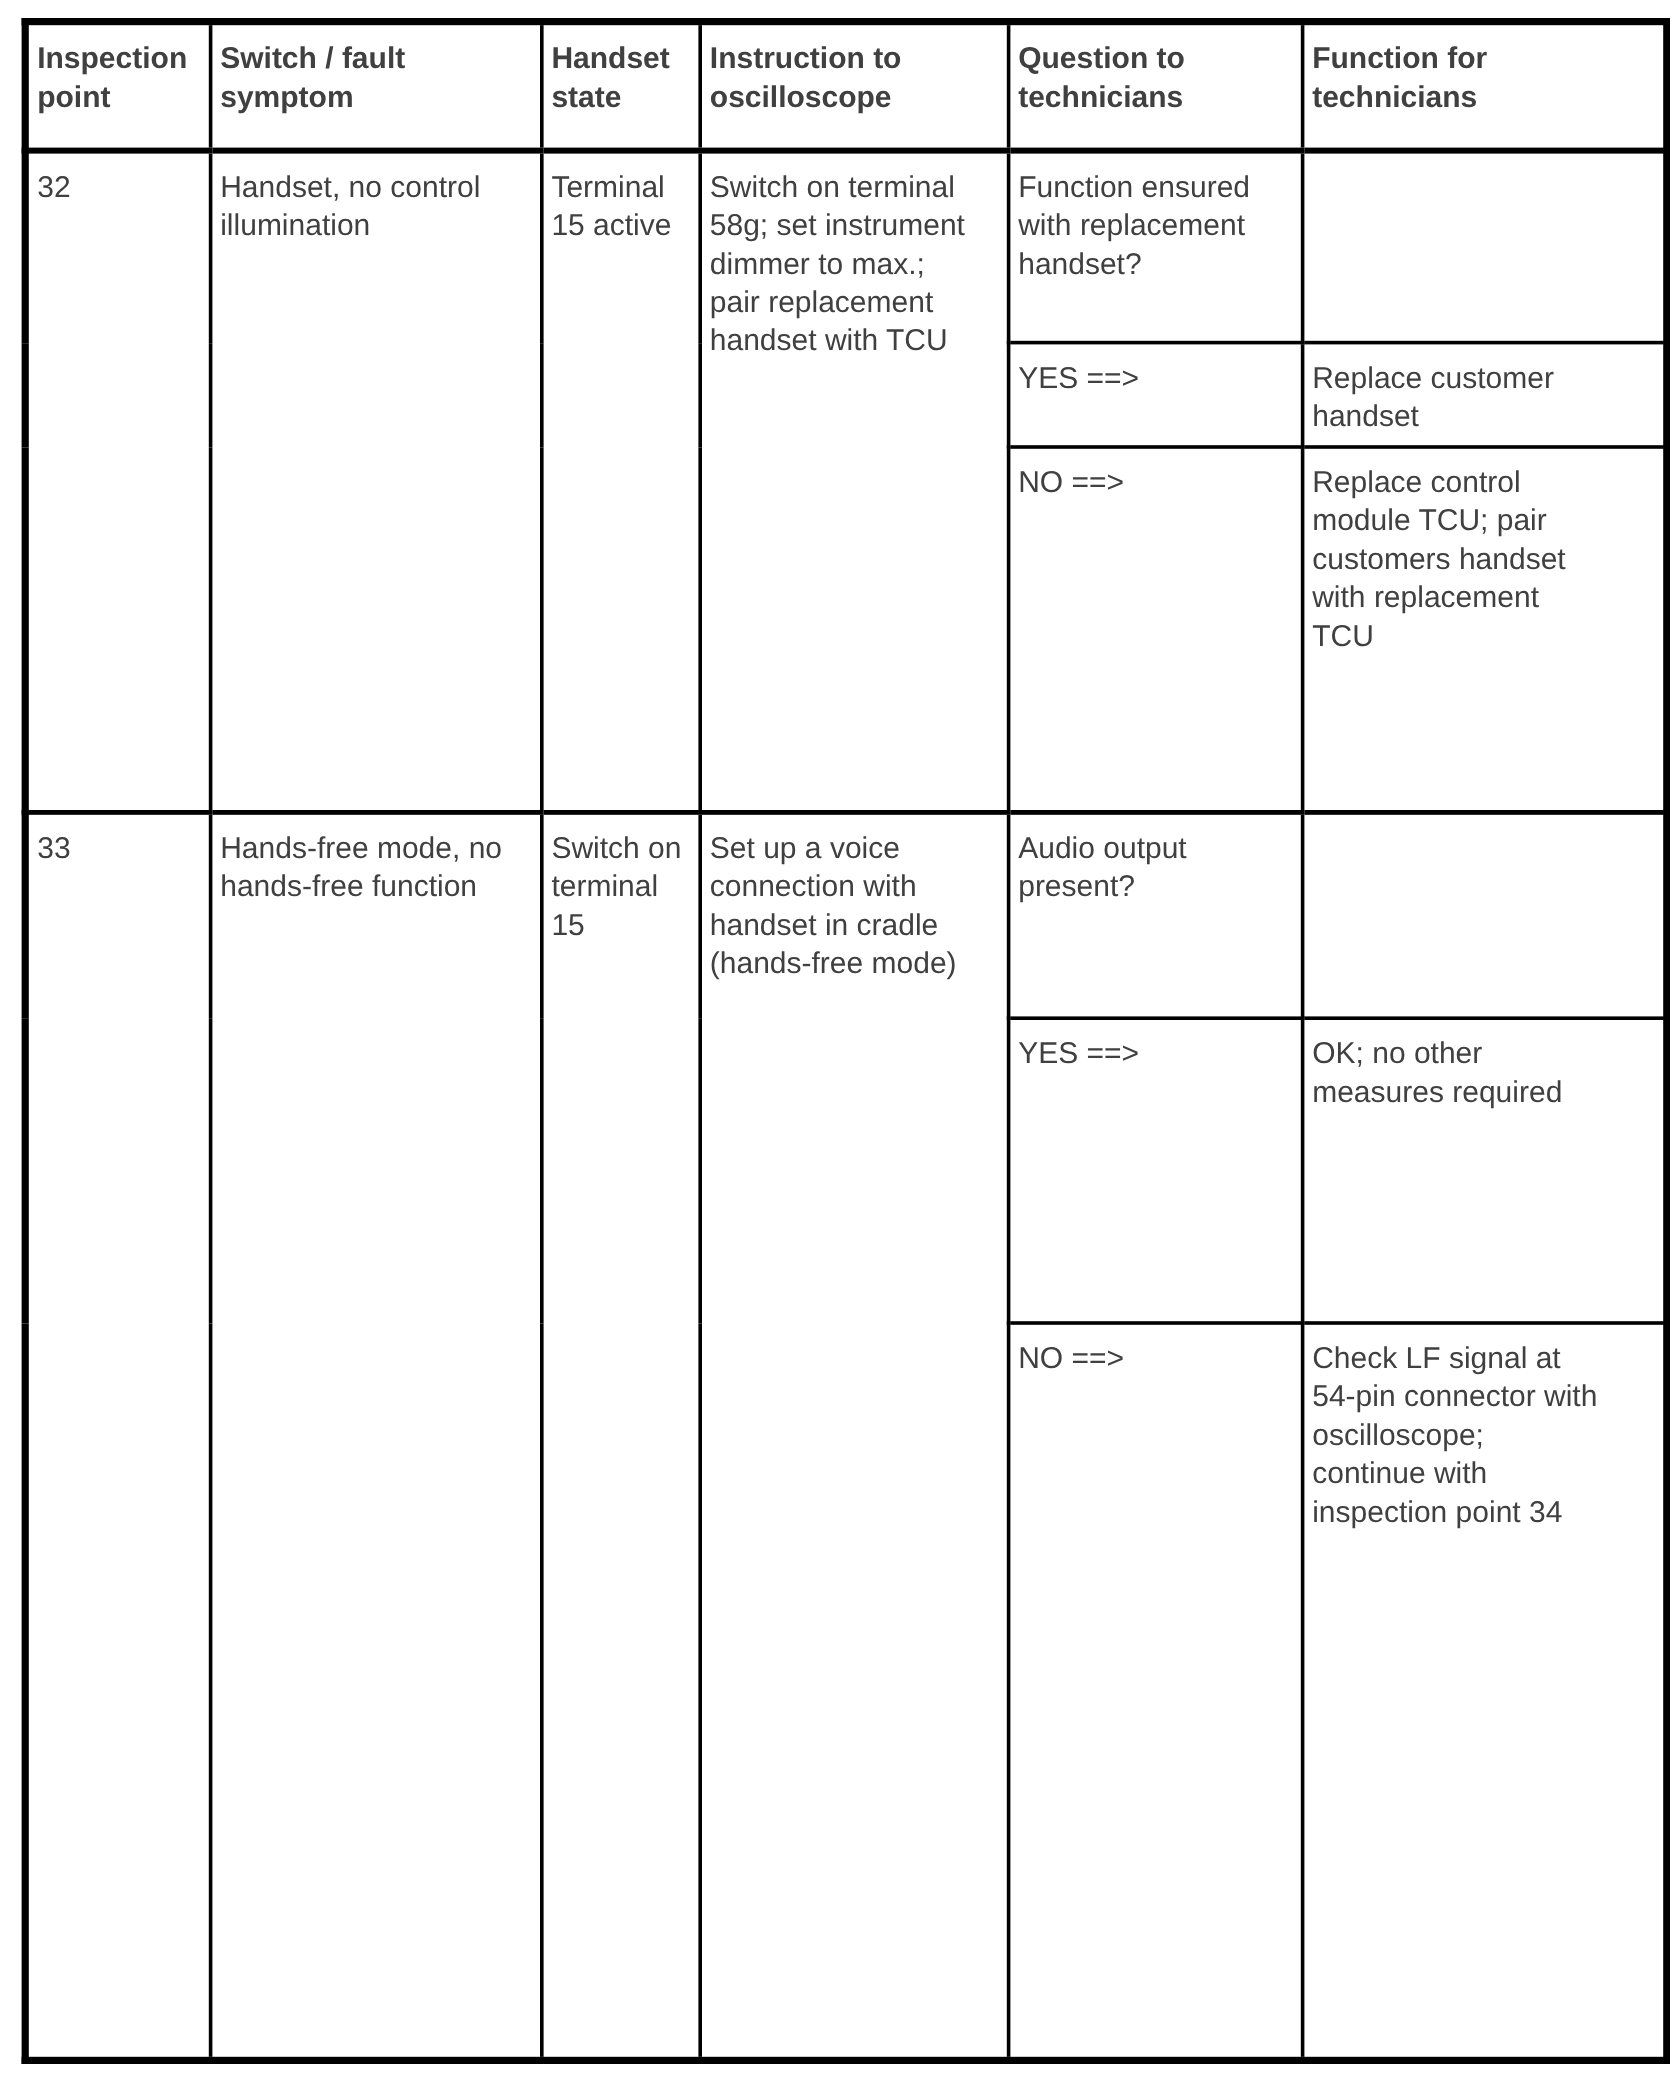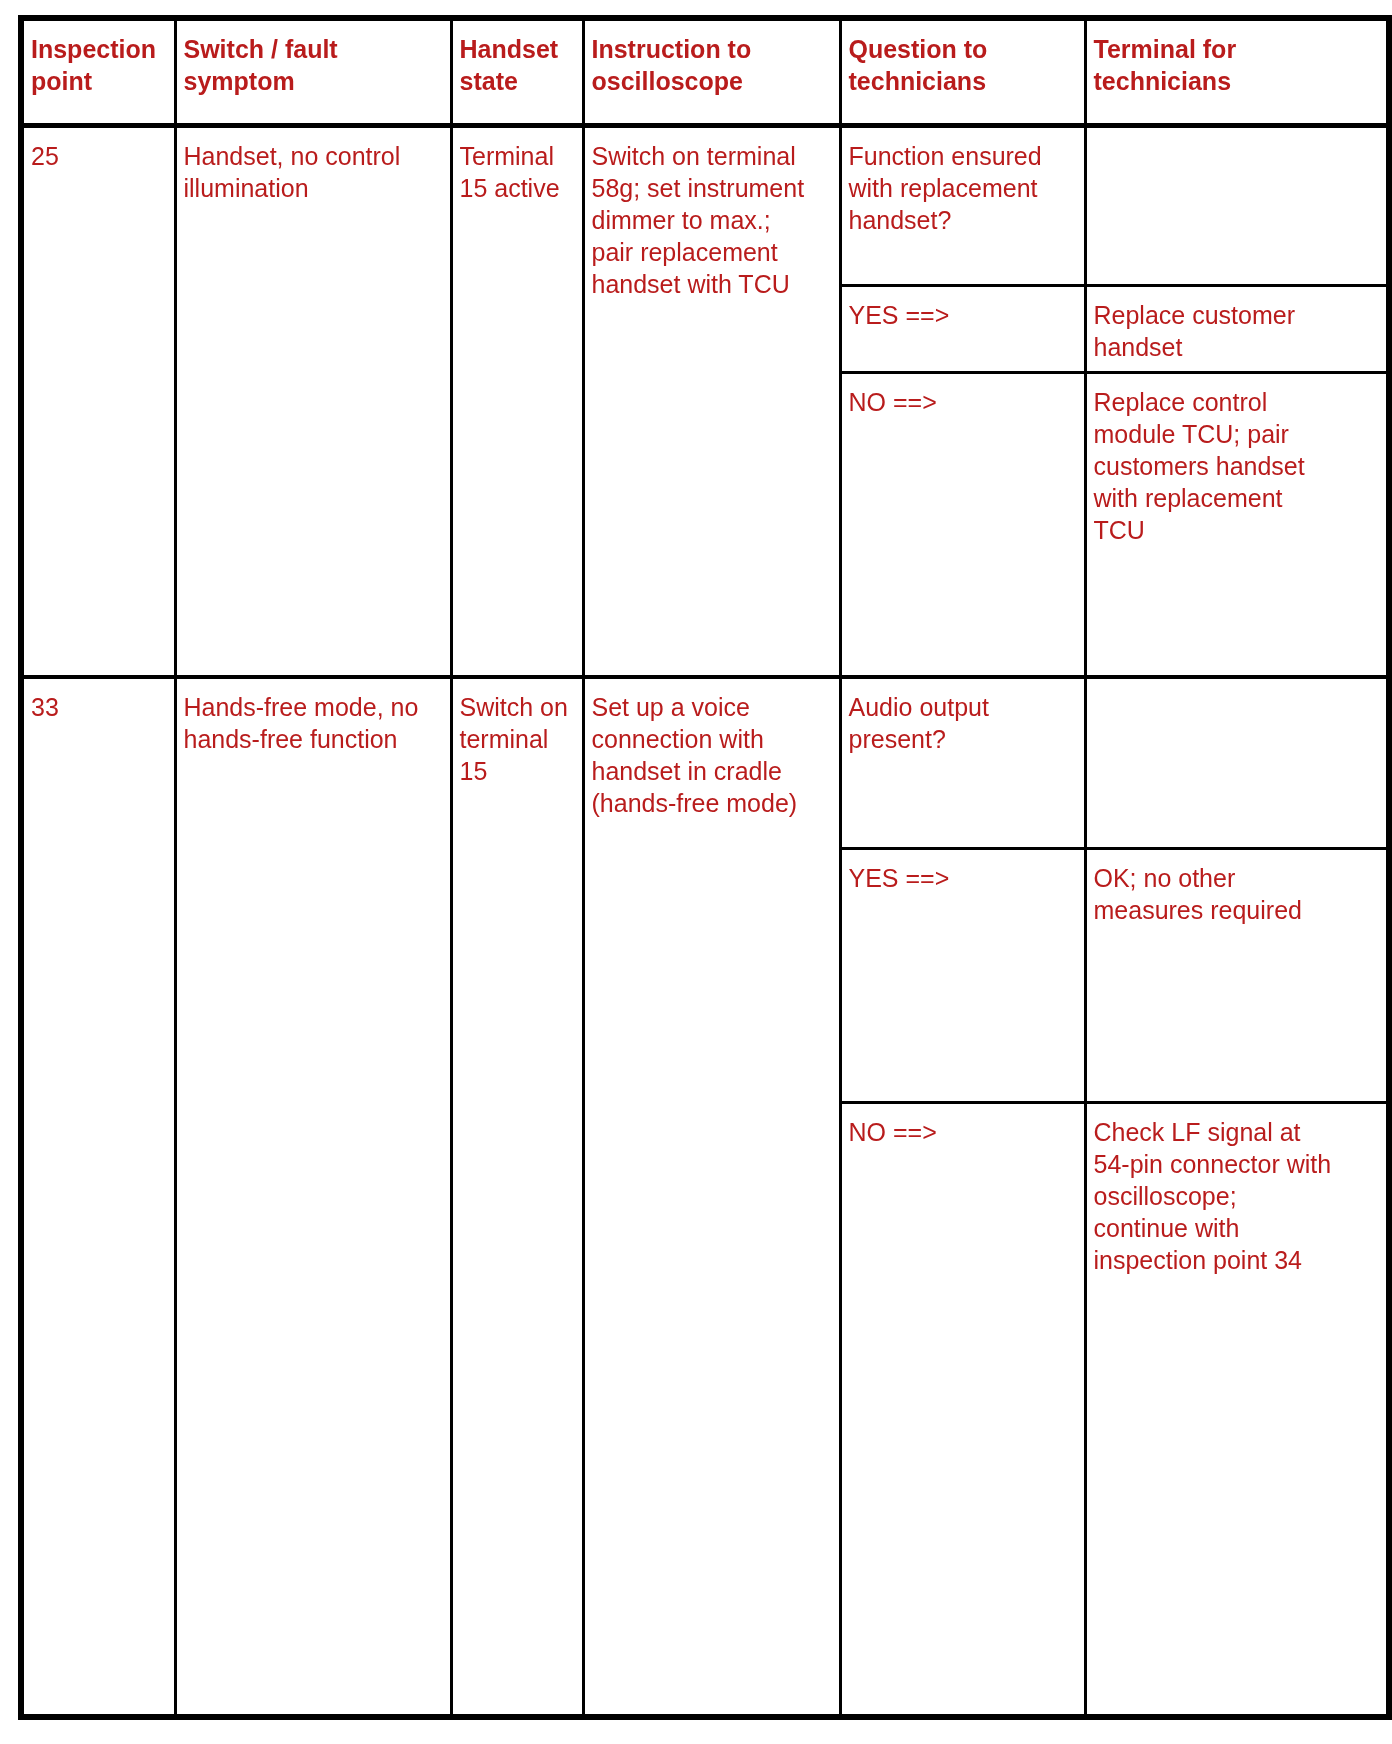--- a/index.html
+++ b/index.html
@@ -6,21 +6,21 @@
     margin: 0;
     padding: 0;
     background: #ffffff;
   }
   .page {
     position: relative;
     width: 1392px;
     height: 1744px;
     background: #ffffff;
     font-family: "Liberation Sans", sans-serif;
-    color: #b91c1c;
+    color: #404040;
     overflow: hidden;
   }
   table.inspection {
     position: absolute;
     left: 18px;
     top: 15px;
     width: 1368px;
     border-collapse: collapse;
     table-layout: fixed;
     border: 6px solid #000000;
@@ -77,26 +77,26 @@
       <th>Inspection
 point</th>
       <th>Switch / fault
 symptom</th>
       <th>Handset
 state</th>
       <th>Instruction to
 oscilloscope</th>
       <th>Question to
 technicians</th>
-      <th>Terminal for
+      <th>Function for
 technicians</th>
     </tr>
 
     <tr class="h-q32">
-      <td rowspan="3">25</td>
+      <td rowspan="3">32</td>
       <td rowspan="3">Handset, no control
 illumination</td>
       <td rowspan="3">Terminal
 15 active</td>
       <td rowspan="3">Switch on terminal
 58g; set instrument
 dimmer to max.;
 pair replacement
 handset with TCU</td>
       <td>Function ensured

